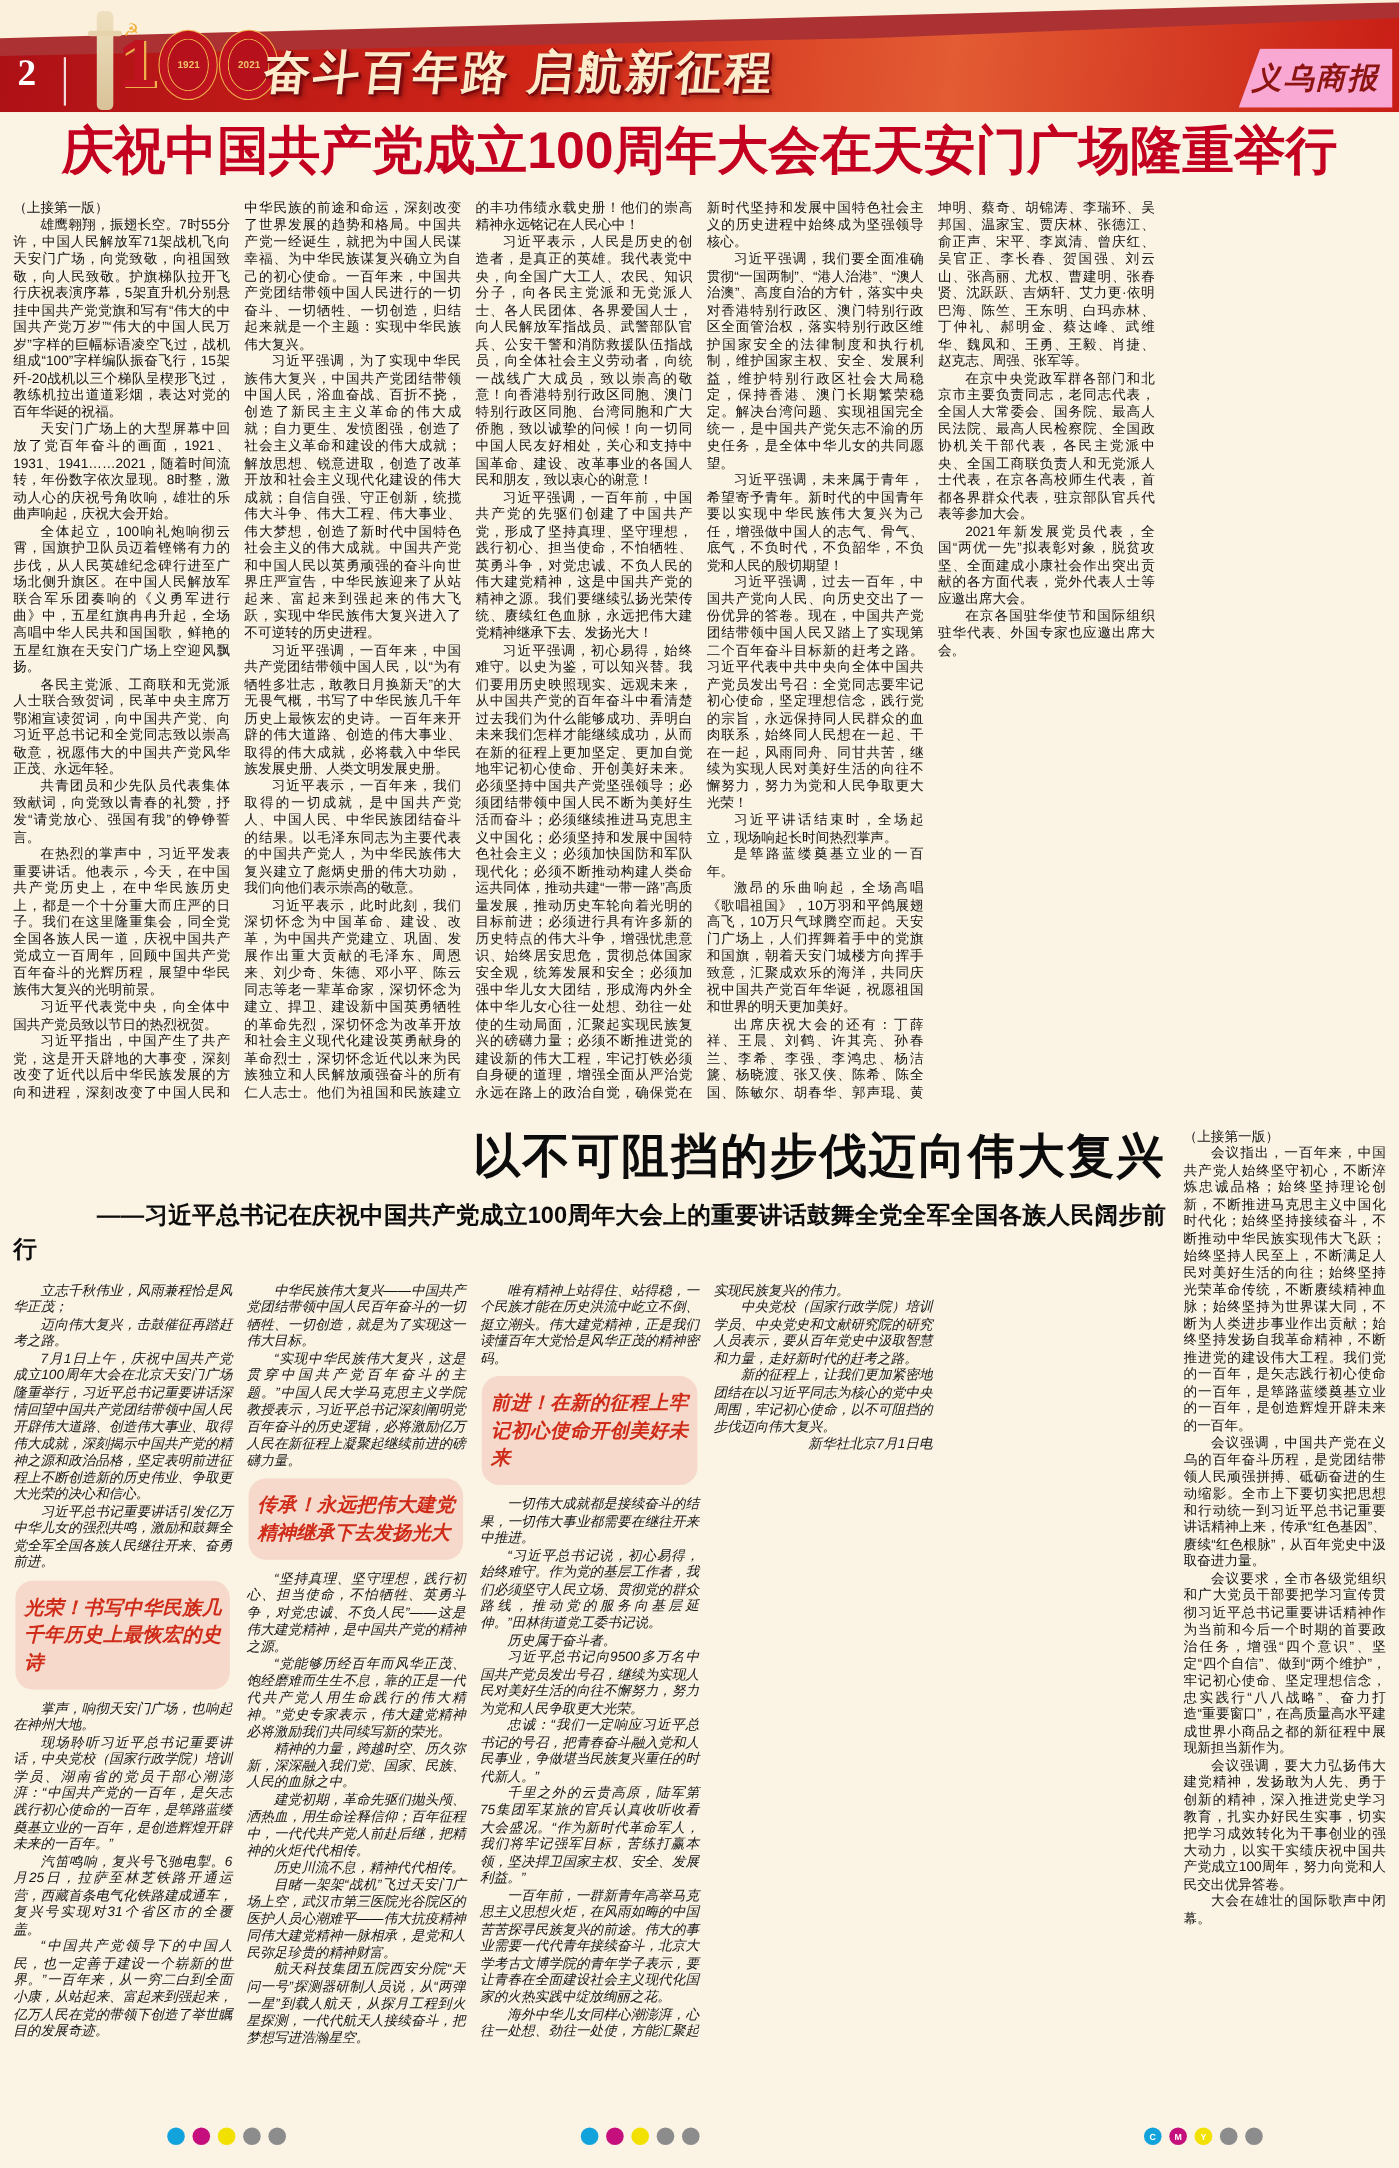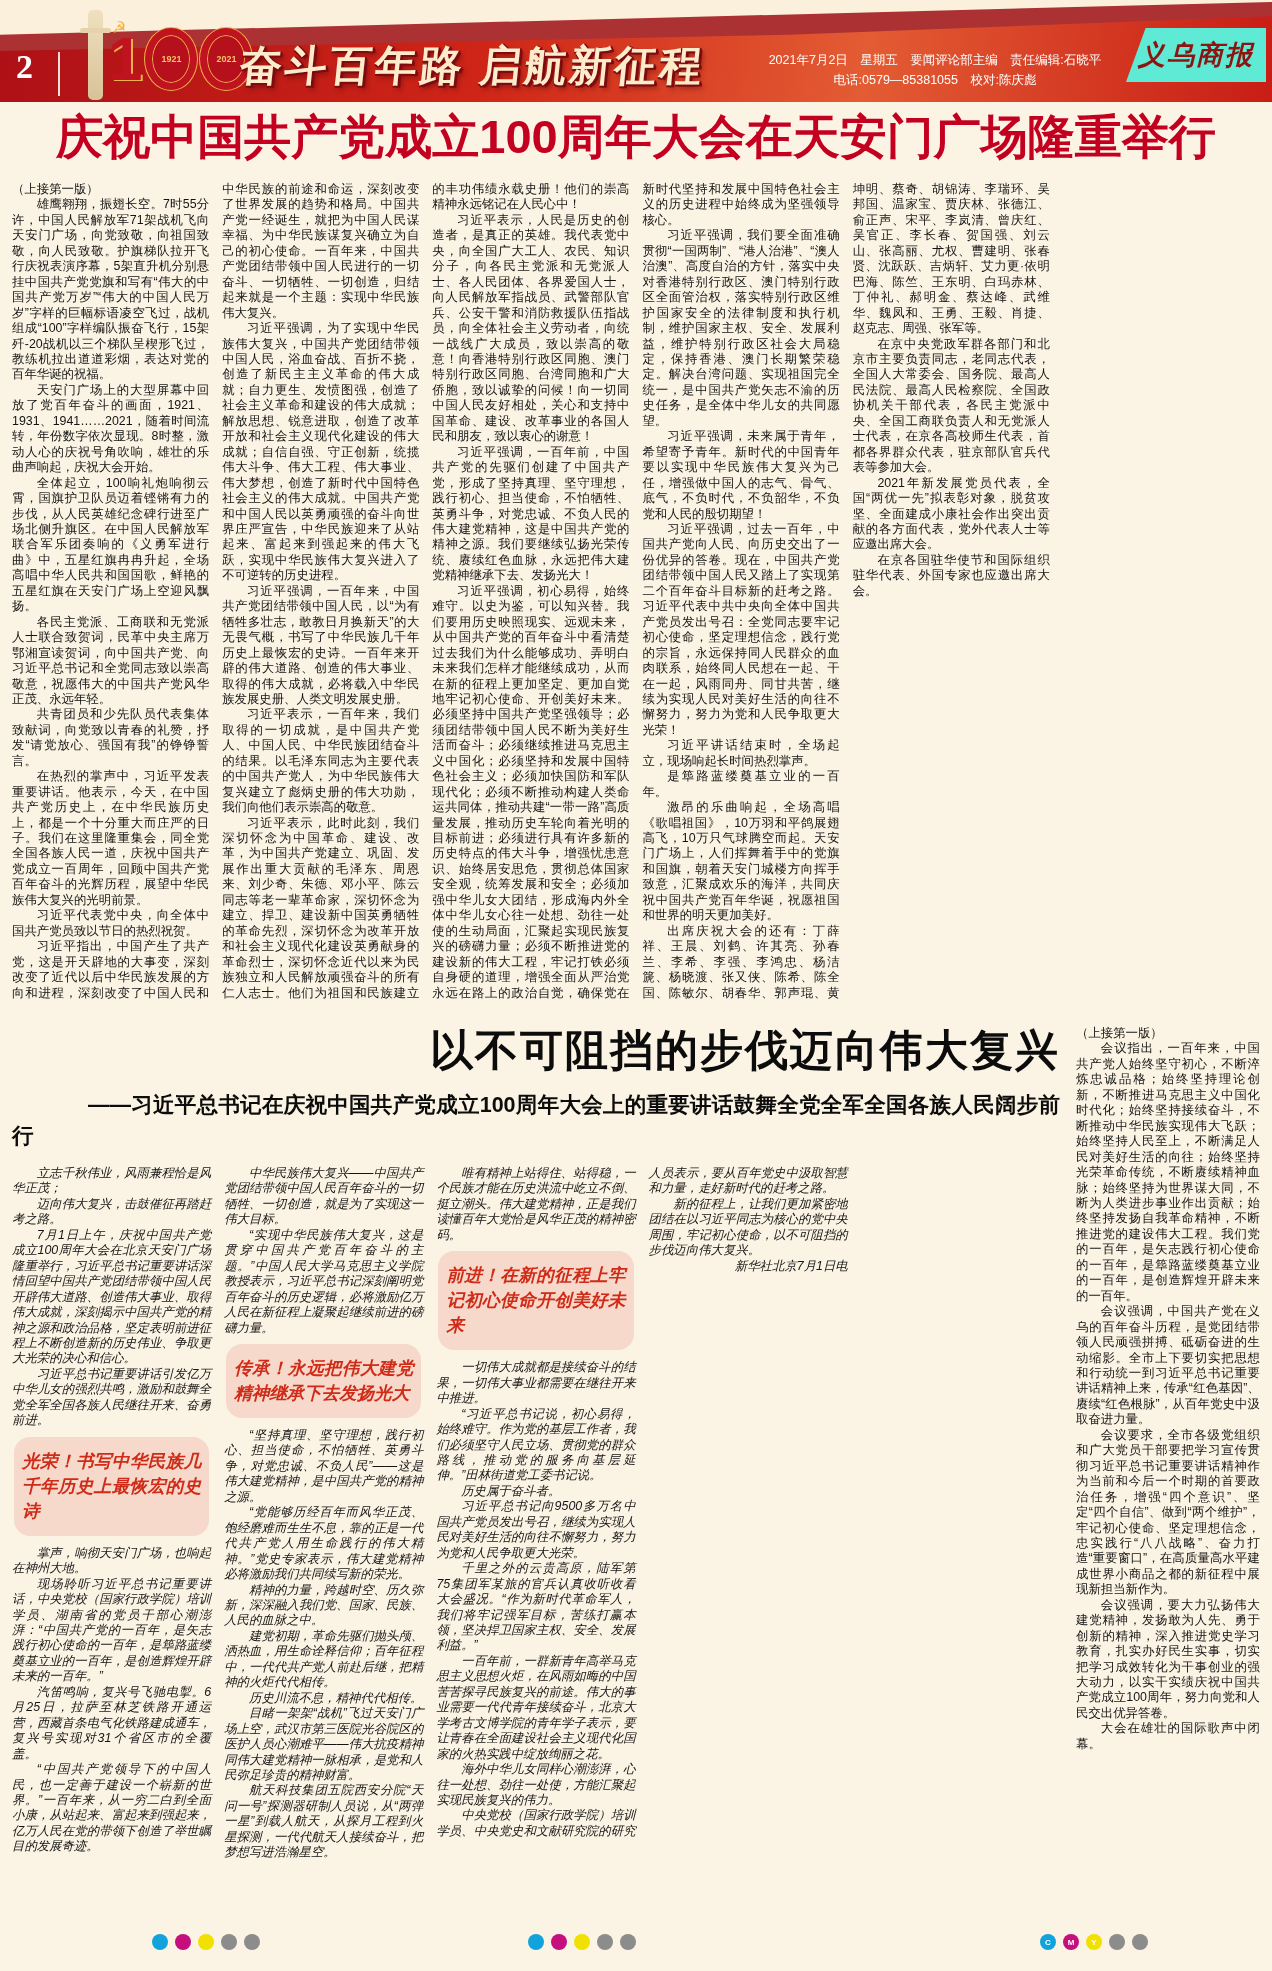--- a/index.html
+++ b/index.html
@@ -13,21 +13,21 @@
   .emblem{position:absolute;left:84px;top:22px;width:150px;height:78px;}
   .huabiao{position:absolute;left:4px;top:-12px;width:15px;height:90px;background:linear-gradient(#efe0bf,#d8c298);border-radius:5px;}
   .huabiao:before{content:"";position:absolute;left:-8px;top:18px;width:31px;height:5px;background:#e6d3ab;border-radius:3px;}
   .e-row{position:absolute;left:24px;top:6px;display:flex;align-items:center;}
   .e-one{font-size:62px;line-height:62px;font-weight:bold;color:#c01320;text-shadow:2px 1px 0 #eeb04a;}
   .e-zero{width:38px;height:48px;border:7px solid #c01320;border-radius:50%;box-shadow:0 0 0 1px #eeb04a, inset 0 0 0 1px #eeb04a;margin-left:3px;display:flex;align-items:center;justify-content:center;background:#b5101b;}
   .e-zero span{color:#f3c268;font-size:9px;font-weight:bold;}
   .e-sickle{position:absolute;left:28px;top:-4px;color:#f2b13e;font-size:16px;}
   .banner-title{position:absolute;left:240px;top:38px;font-size:42px;font-weight:bold;letter-spacing:3px;color:#fdeccb;transform:skewX(-6deg);text-shadow:2px 0 #7e0b10,0 2px #7e0b10,3px 2px 0 #7e0b10,4px 4px 5px rgba(60,0,0,.45);white-space:nowrap;}
   .mast-meta{position:absolute;left:700px;top:50px;width:470px;text-align:center;color:#ffffff;font-size:12.5px;line-height:20px;}
-  .paper-logo{position:absolute;right:6px;bottom:20px;width:140px;height:54px;background:#5eead4;clip-path:polygon(14% 0,100% 0,100% 100%,0 100%);display:flex;align-items:center;justify-content:center;}
+  .paper-logo{position:absolute;right:6px;bottom:4px;width:140px;height:54px;background:#f9a8d4;clip-path:polygon(14% 0,100% 0,100% 100%,0 100%);display:flex;align-items:center;justify-content:center;}
   .paper-logo span{font-family:"Liberation Serif",serif;font-weight:bold;font-style:italic;font-size:27px;color:#8c1511;letter-spacing:2px;}
   
   .headline1{position:absolute;top:106px;left:8px;width:1256px;text-align:center;font-size:47px;font-weight:bold;color:#c40020;letter-spacing:0px;white-space:nowrap;}
   
   .art{font-size:12.4px;line-height:15.45px;text-align:justify;color:#141414;}
   .art p{margin:0;text-indent:2em;}
   .art p.noindent{text-indent:0;}
   .art p.align-right{text-align:right;text-indent:0;}
   .article1{position:absolute;top:182px;left:12px;width:1248px;height:828px;column-count:6;column-gap:13px;column-fill:auto;overflow:hidden;}
   
@@ -61,24 +61,20 @@
         <span class="e-zero">
             <span>1921</span>
           </span>
         <span class="e-zero">
             <span>2021</span>
           </span>
       </div>
       <div class="e-sickle">☭</div>
     </div>
     <div class="banner-title">奋斗百年路  启航新征程</div>
-    <div class="mast-meta">
-      <div>2021年7月2日　星期五　要闻评论部主编　责任编辑:石晓平</div>
-      <div>电话:0579—85381055　校对:陈庆彪</div>
-    </div>
     <div class="paper-logo">
         <span>义乌商报</span>
       </div>
   </div>
 
   <div class="headline1">庆祝中国共产党成立100周年大会在天安门广场隆重举行</div>
 
   <div class="article1 art">
       <p class="noindent">（上接第一版）</p>
       <p class="para">雄鹰翱翔，振翅长空。7时55分许，中国人民解放军71架战机飞向天安门广场，向党致敬，向祖国致敬，向人民致敬。护旗梯队拉开飞行庆祝表演序幕，5架直升机分别悬挂中国共产党党旗和写有“伟大的中国共产党万岁”“伟大的中国人民万岁”字样的巨幅标语凌空飞过，战机组成“100”字样编队振奋飞行，15架歼-20战机以三个梯队呈楔形飞过，教练机拉出道道彩烟，表达对党的百年华诞的祝福。</p>
@@ -130,20 +126,21 @@
         <p class="para">建党初期，革命先驱们抛头颅、洒热血，用生命诠释信仰；百年征程中，一代代共产党人前赴后继，把精神的火炬代代相传。</p>
         <p class="para">历史川流不息，精神代代相传。</p>
         <p class="para">目睹一架架“战机”飞过天安门广场上空，武汉市第三医院光谷院区的医护人员心潮难平——伟大抗疫精神同伟大建党精神一脉相承，是党和人民弥足珍贵的精神财富。</p>
         <p class="para">航天科技集团五院西安分院“天问一号”探测器研制人员说，从“两弹一星”到载人航天，从探月工程到火星探测，一代代航天人接续奋斗，把梦想写进浩瀚星空。</p>
         <p class="para">唯有精神上站得住、站得稳，一个民族才能在历史洪流中屹立不倒、挺立潮头。伟大建党精神，正是我们读懂百年大党恰是风华正茂的精神密码。</p>
         <div class="pink-box">前进！在新的征程上牢记初心使命开创美好未来</div>
         <p class="para">一切伟大成就都是接续奋斗的结果，一切伟大事业都需要在继往开来中推进。</p>
         <p class="para">“习近平总书记说，初心易得，始终难守。作为党的基层工作者，我们必须坚守人民立场、贯彻党的群众路线，推动党的服务向基层延伸。”田林街道党工委书记说。</p>
         <p class="para">历史属于奋斗者。</p>
         <p class="para">习近平总书记向9500多万名中国共产党员发出号召，继续为实现人民对美好生活的向往不懈努力，努力为党和人民争取更大光荣。</p>
+        <p class="para">忠诚：“我们一定响应习近平总书记的号召，把青春奋斗融入党和人民事业，争做堪当民族复兴重任的时代新人。”</p>
         <p class="para">千里之外的云贵高原，陆军第75集团军某旅的官兵认真收听收看大会盛况。“作为新时代革命军人，我们将牢记强军目标，苦练打赢本领，坚决捍卫国家主权、安全、发展利益。”</p>
         <p class="para">一百年前，一群新青年高举马克思主义思想火炬，在风雨如晦的中国苦苦探寻民族复兴的前途。伟大的事业需要一代代青年接续奋斗，北京大学考古文博学院的青年学子表示，要让青春在全面建设社会主义现代化国家的火热实践中绽放绚丽之花。</p>
         <p class="para">海外中华儿女同样心潮澎湃，心往一处想、劲往一处使，方能汇聚起实现民族复兴的伟力。</p>
         <p class="para">中央党校（国家行政学院）培训学员、中央党史和文献研究院的研究人员表示，要从百年党史中汲取智慧和力量，走好新时代的赶考之路。</p>
         <p class="para">新的征程上，让我们更加紧密地团结在以习近平同志为核心的党中央周围，牢记初心使命，以不可阻挡的步伐迈向伟大复兴。</p>
         <p class="align-right">新华社北京7月1日电</p>
       </div>
   </div>
 
   <div class="article3 art">

